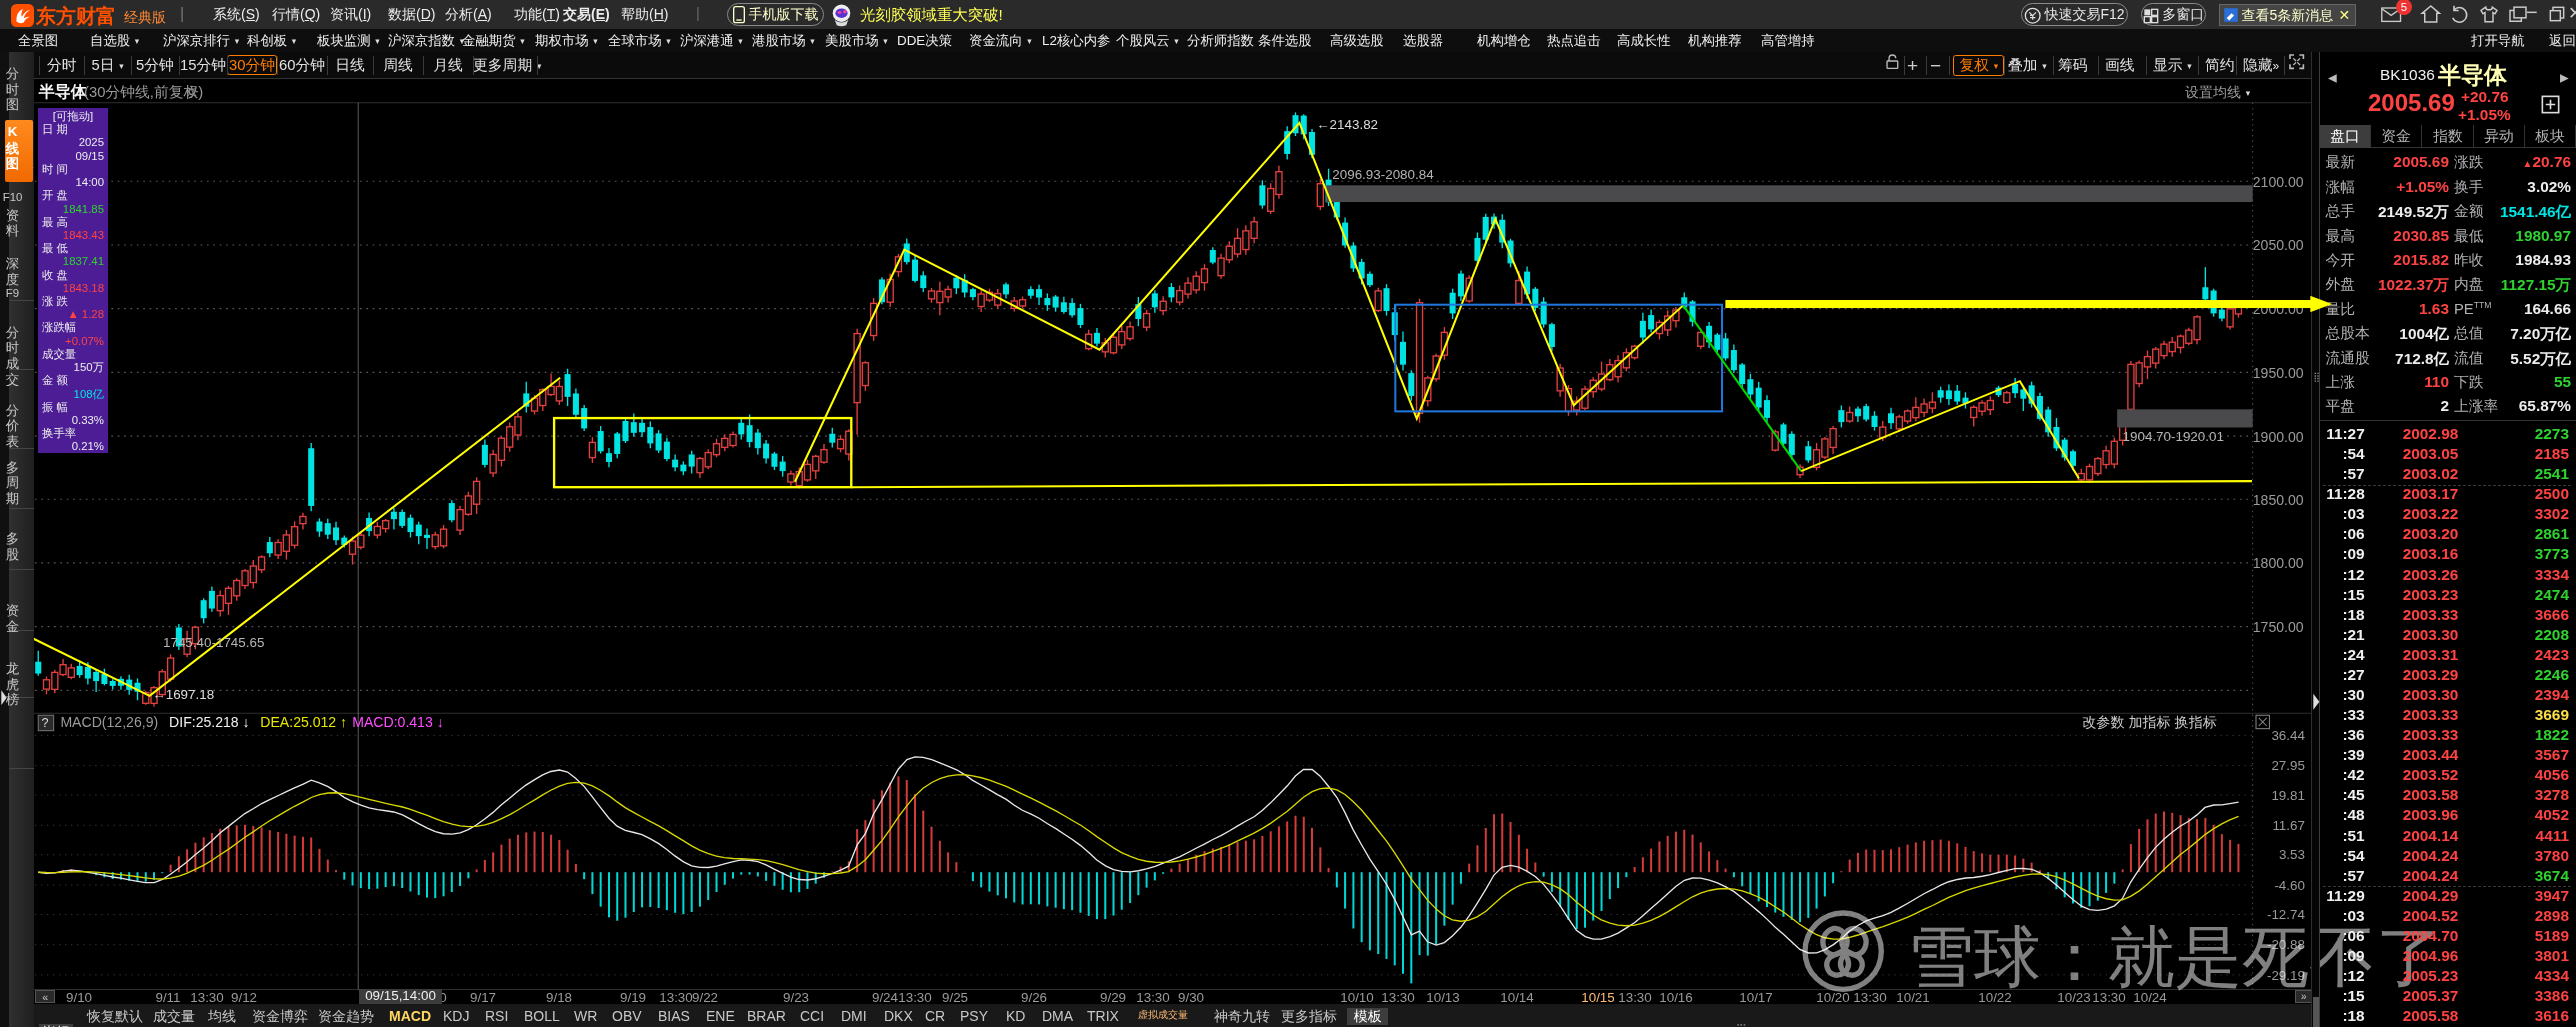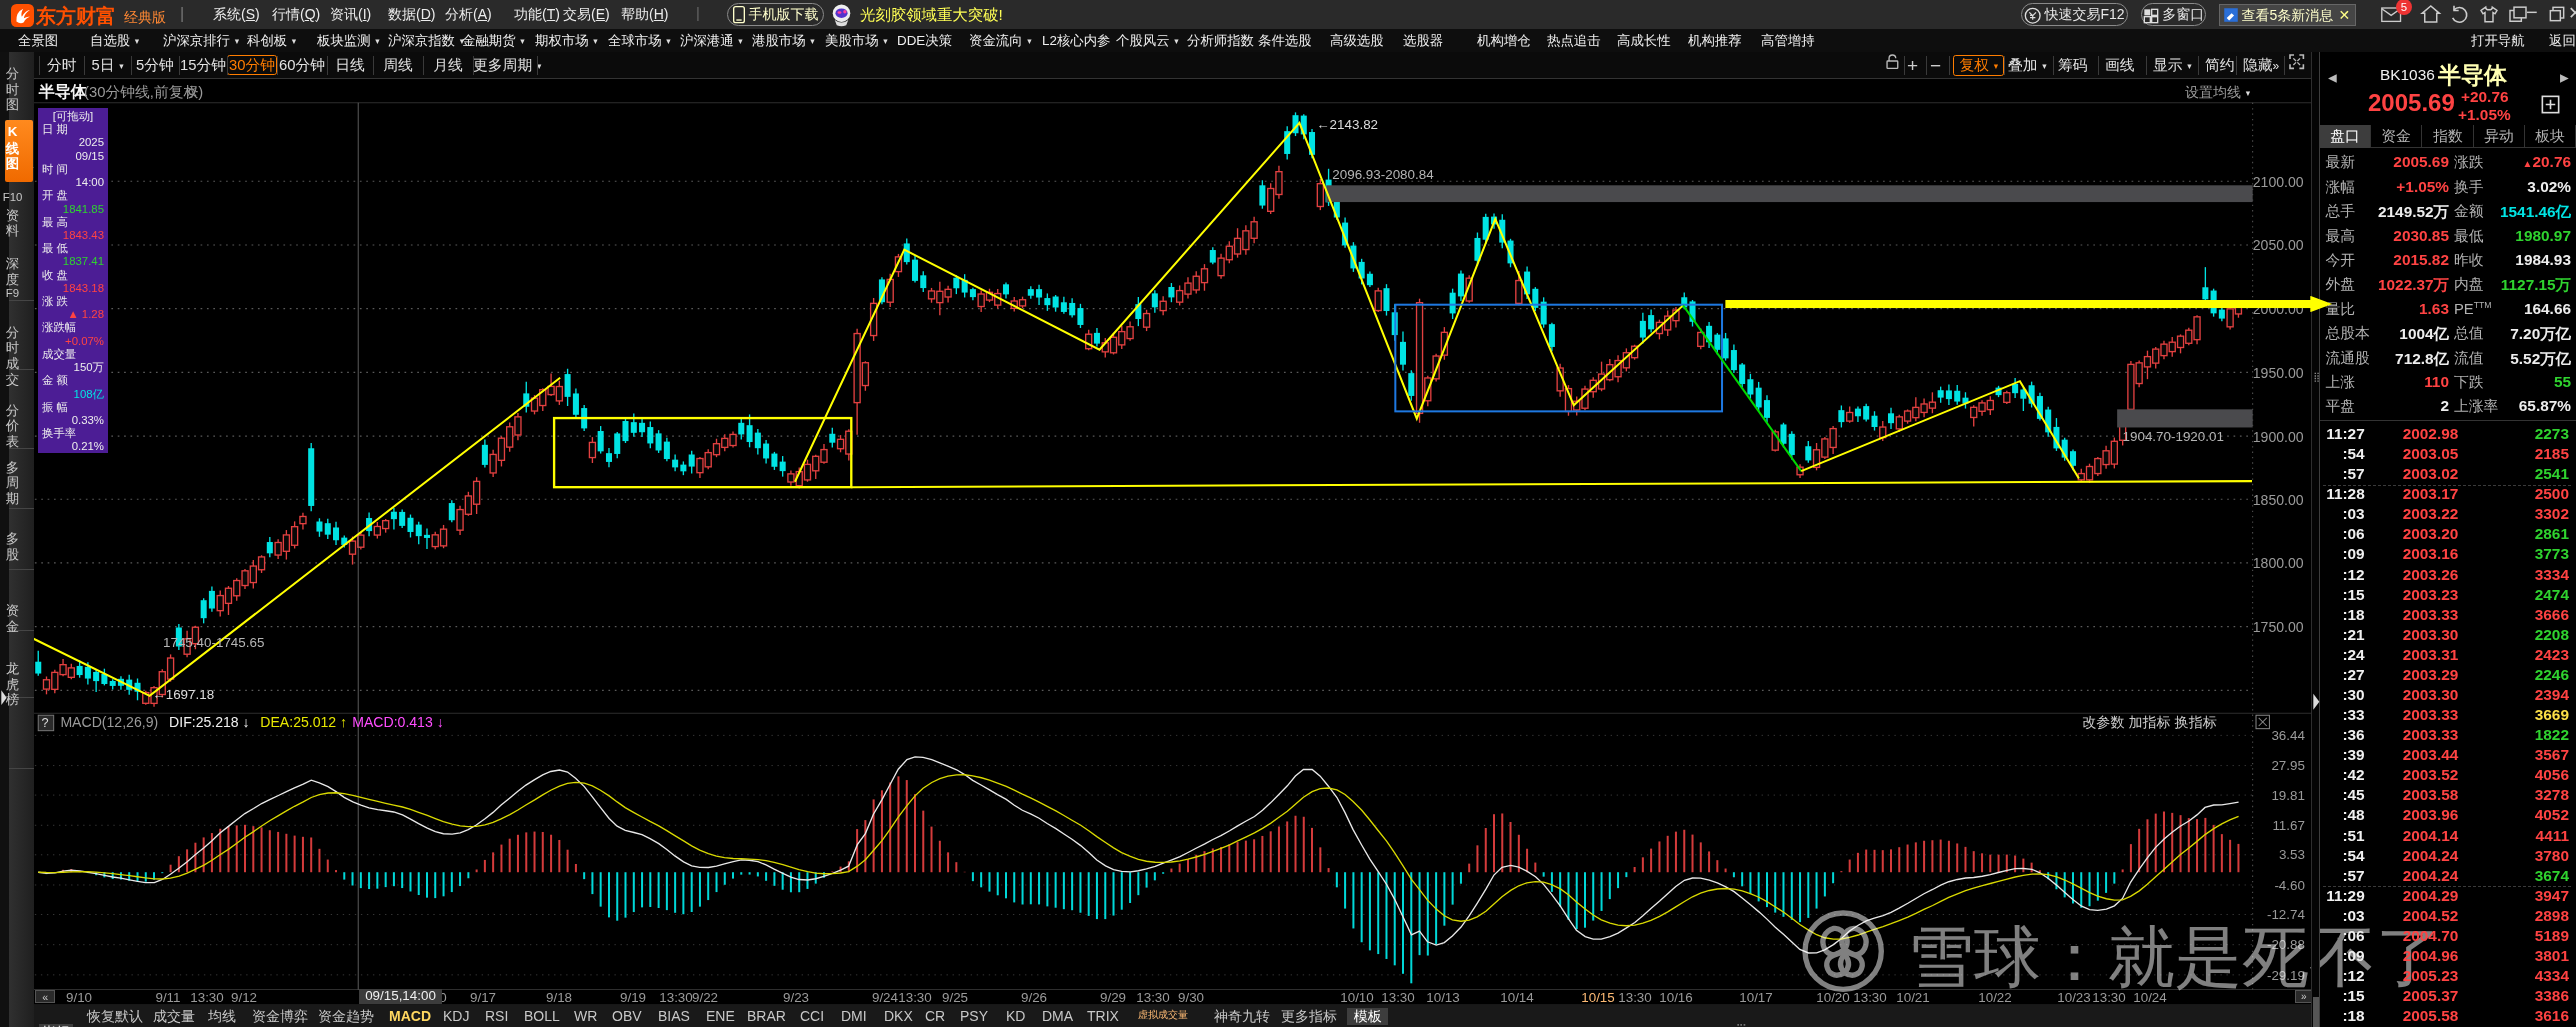--- a/index.html
+++ b/index.html
@@ -925,21 +925,21 @@
     </svg>
   <span class="ab" style="left:36px;top:2.7px;font-size:20px;font-weight:bold;color:#ff5000">东方财富</span>
   <span class="ab" style="left:124px;top:8.7px;font-size:14px;color:#ff8833">经典版</span>
   <span class="ab" style="left:180px;top:4.7px;color:#777;font-size:16px;font-weight:100">|</span>
   <span style="left:213px;" class="ab m">系统(<u>S</u>)</span>
 <span style="left:272px;" class="ab m">行情(<u>Q</u>)</span>
 <span style="left:330px;" class="ab m">资讯(<u>I</u>)</span>
 <span style="left:388px;" class="ab m">数据(<u>D</u>)</span>
 <span style="left:445px;" class="ab m">分析(<u>A</u>)</span>
 <span style="left:505px;margin-left:9px;" class="ab m">功能(<u>T</u>)</span>
-<span style="left:563px;" class="ab m">交易(<u>E</u>)</span>
+<span style="left:563px;font-weight:bold;" class="ab m">交易(<u>E</u>)</span>
 <span style="left:621px;" class="ab m">帮助(<u>H</u>)</span>
   <span class="ab" style="left:696px;top:5.4px;color:#666;font-size:14.8px">|</span>
   <span class="pill" style="left:727px;width:97px">
       <svg width="12" height="17.4" viewBox="0 0 18 26" style="margin-right:4px">
         <rect x="1" y="1" width="16" height="24" rx="3" fill="none" stroke="#ffffcc" stroke-width="2"></rect>
         <rect x="5" y="20" width="8" height="2" fill="#ffffcc"></rect>
       </svg>
       <span style="color:#ffffcc">手机版下载</span>
     </span>
   <svg class="ab" style="left:828px;top:1.3px" width="27" height="27" viewBox="0 0 40 40">

